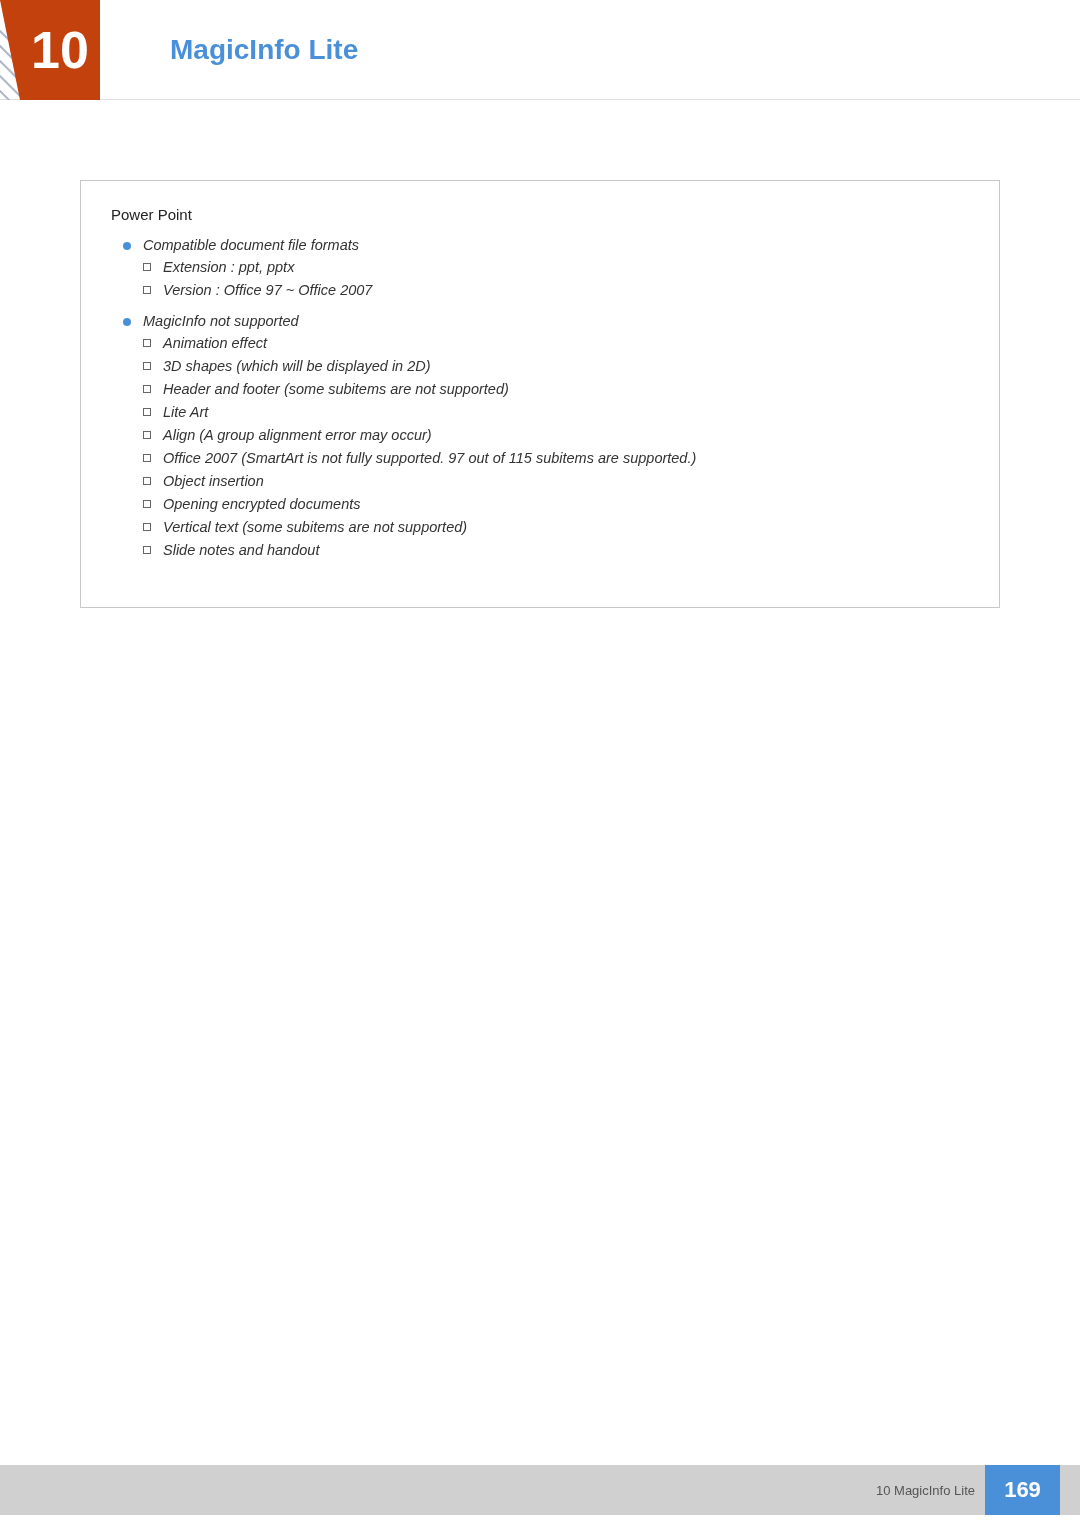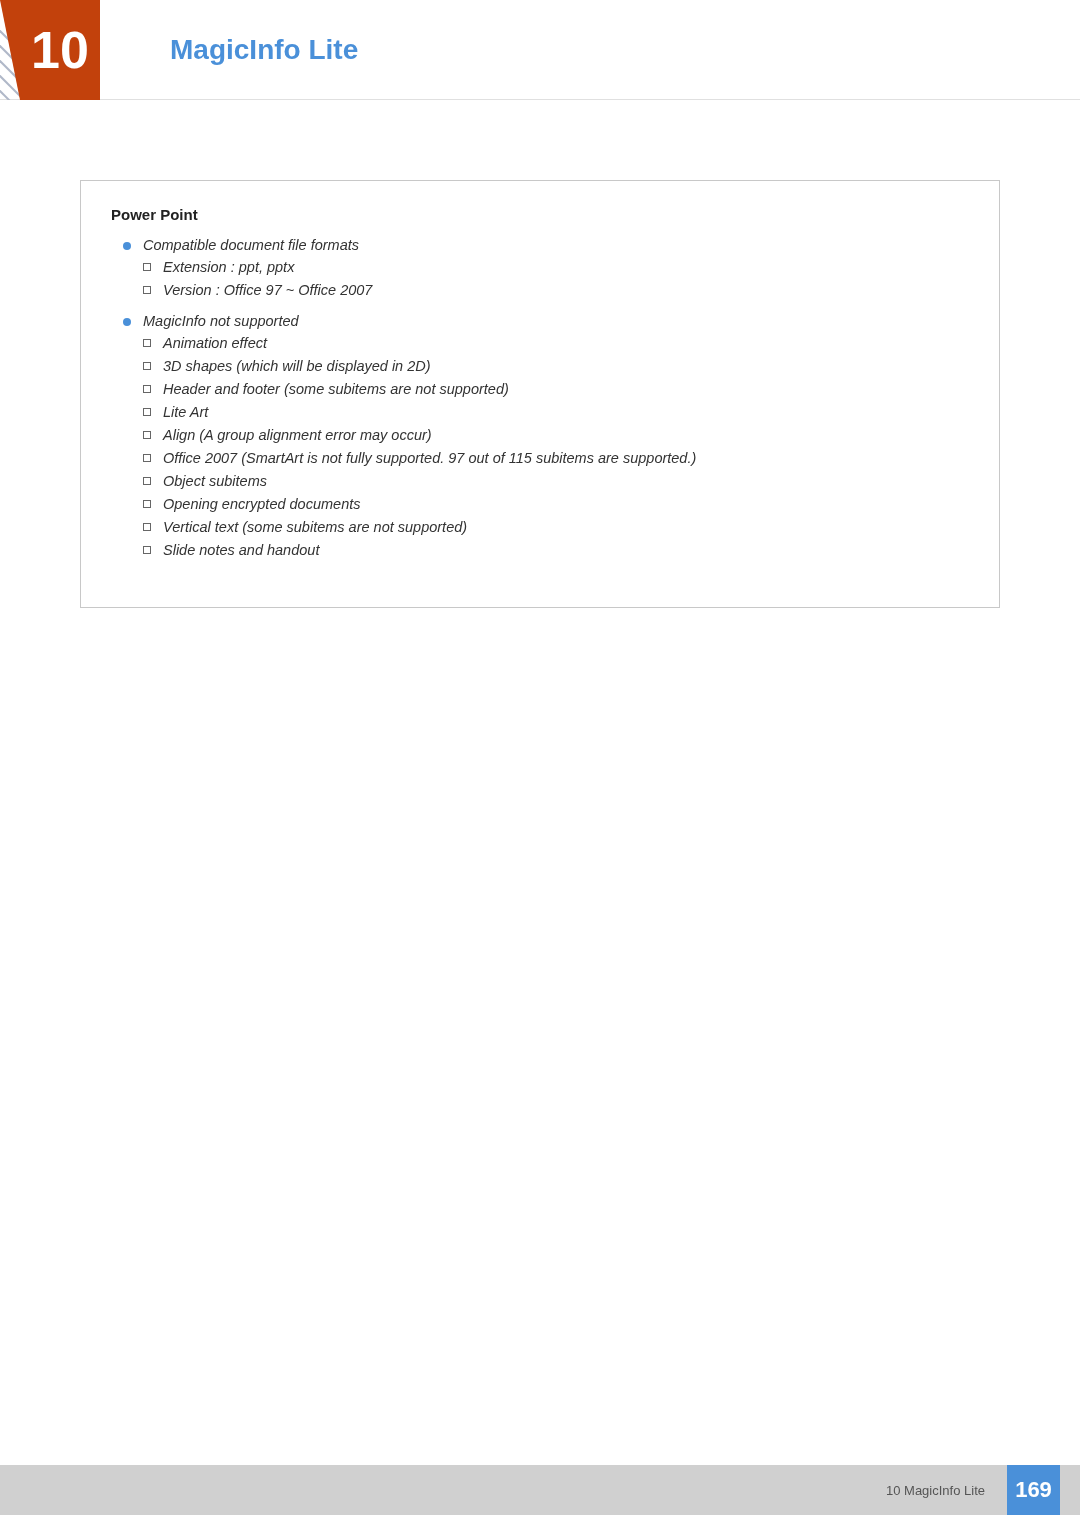--- a/index.html
+++ b/index.html
@@ -62,21 +62,21 @@
     }
 
     
     .content-box {
       border: 1px solid #c8c8c8;
       padding: 25px 30px 30px 30px;
       margin-top: 20px;
     }
 
     .section-title {
-      font-weight: bold;
+      font-weight: normal;
       font-size: 15px;
       margin-bottom: 14px;
       color: #222;
     }
 
     
     .bullet-list {
       list-style: none;
       padding: 0;
       margin: 12px;
@@ -152,26 +152,25 @@
       font-size: 13px;
       color: #555;
       margin-right: 10px;
     }
 
     .footer-page {
       background: #4a90d9;
       color: #fff;
       font-size: 22px;
       font-weight: bold;
-      width: 53px;
+      width: 75px;
       height: 50px;
       display: flex;
       align-items: center;
       justify-content: center;
-      margin-left: 12px;
     }
 
     
     .header-stripes {
       position: absolute;
       left: 0;
       top: 0;
       width: 35px;
       height: 100px;
       overflow: hidden;
@@ -256,21 +255,21 @@
             <li>
               <span class="sub-bullet"></span>
               <span class="sub-text">Align (A group alignment error may occur)</span>
             </li>
             <li>
               <span class="sub-bullet"></span>
               <span class="sub-text">Office 2007 (SmartArt is not fully supported. 97 out of 115 subitems are supported.)</span>
             </li>
             <li>
               <span class="sub-bullet"></span>
-              <span class="sub-text">Object subitems</span>
+              <span class="sub-text">Object insertion</span>
             </li>
             <li>
               <span class="sub-bullet"></span>
               <span class="sub-text">Opening encrypted documents</span>
             </li>
             <li>
               <span class="sub-bullet"></span>
               <span class="sub-text">Vertical text (some subitems are not supported)</span>
             </li>
             <li>

